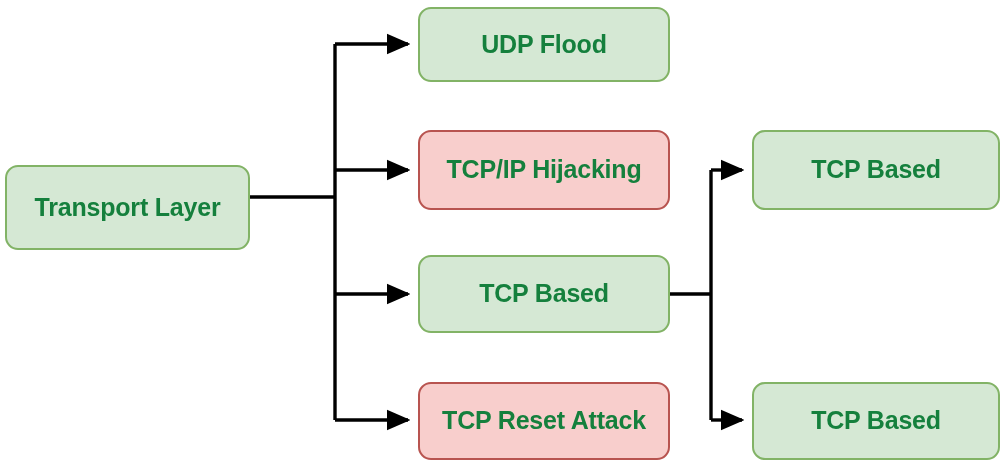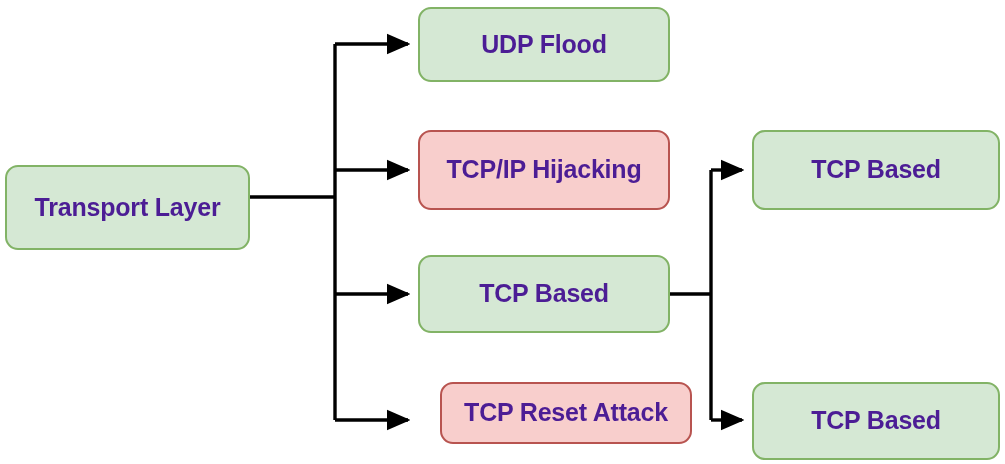--- a/index.html
+++ b/index.html
@@ -36,21 +36,21 @@
     border-style: solid;
     border-width: 2px;
     text-align: center;
     z-index: 2;
   }
   .node-label {
     font-family: "Liberation Sans", sans-serif;
     font-weight: bold;
     font-size: 25px;
     line-height: 1.1;
-    color: #4c1d95;
+    color: #15803d;
     letter-spacing: -0.2px;
     white-space: nowrap;
   }
   .node.green {
     background: #d5e8d4;
     border-color: #82b366;
   }
   .node.pink {
     background: #f8cecc;
     border-color: #b85450;
@@ -99,21 +99,21 @@
   </div>
 
   <div class="node pink" id="node-tcp-ip-hijacking" style="left:418px; top:130px; width:252px; height:80px;">
     <span class="node-label">TCP/IP Hijacking</span>
   </div>
 
   <div class="node green" id="node-tcp-based-middle" style="left:418px; top:255px; width:252px; height:78px;">
     <span class="node-label">TCP Based</span>
   </div>
 
-  <div class="node pink" id="node-tcp-reset-attack" style="left:440px; top:382px; width:252px; height:62px;">
+  <div class="node pink" id="node-tcp-reset-attack" style="left:418px; top:382px; width:252px; height:78px;">
     <span class="node-label">TCP Reset Attack</span>
   </div>
 
   <div class="node green" id="node-tcp-based-upper-right" style="left:752px; top:130px; width:248px; height:80px;">
     <span class="node-label">TCP Based</span>
   </div>
 
   <div class="node green" id="node-tcp-based-lower-right" style="left:752px; top:382px; width:248px; height:78px;">
     <span class="node-label">TCP Based</span>
   </div>

